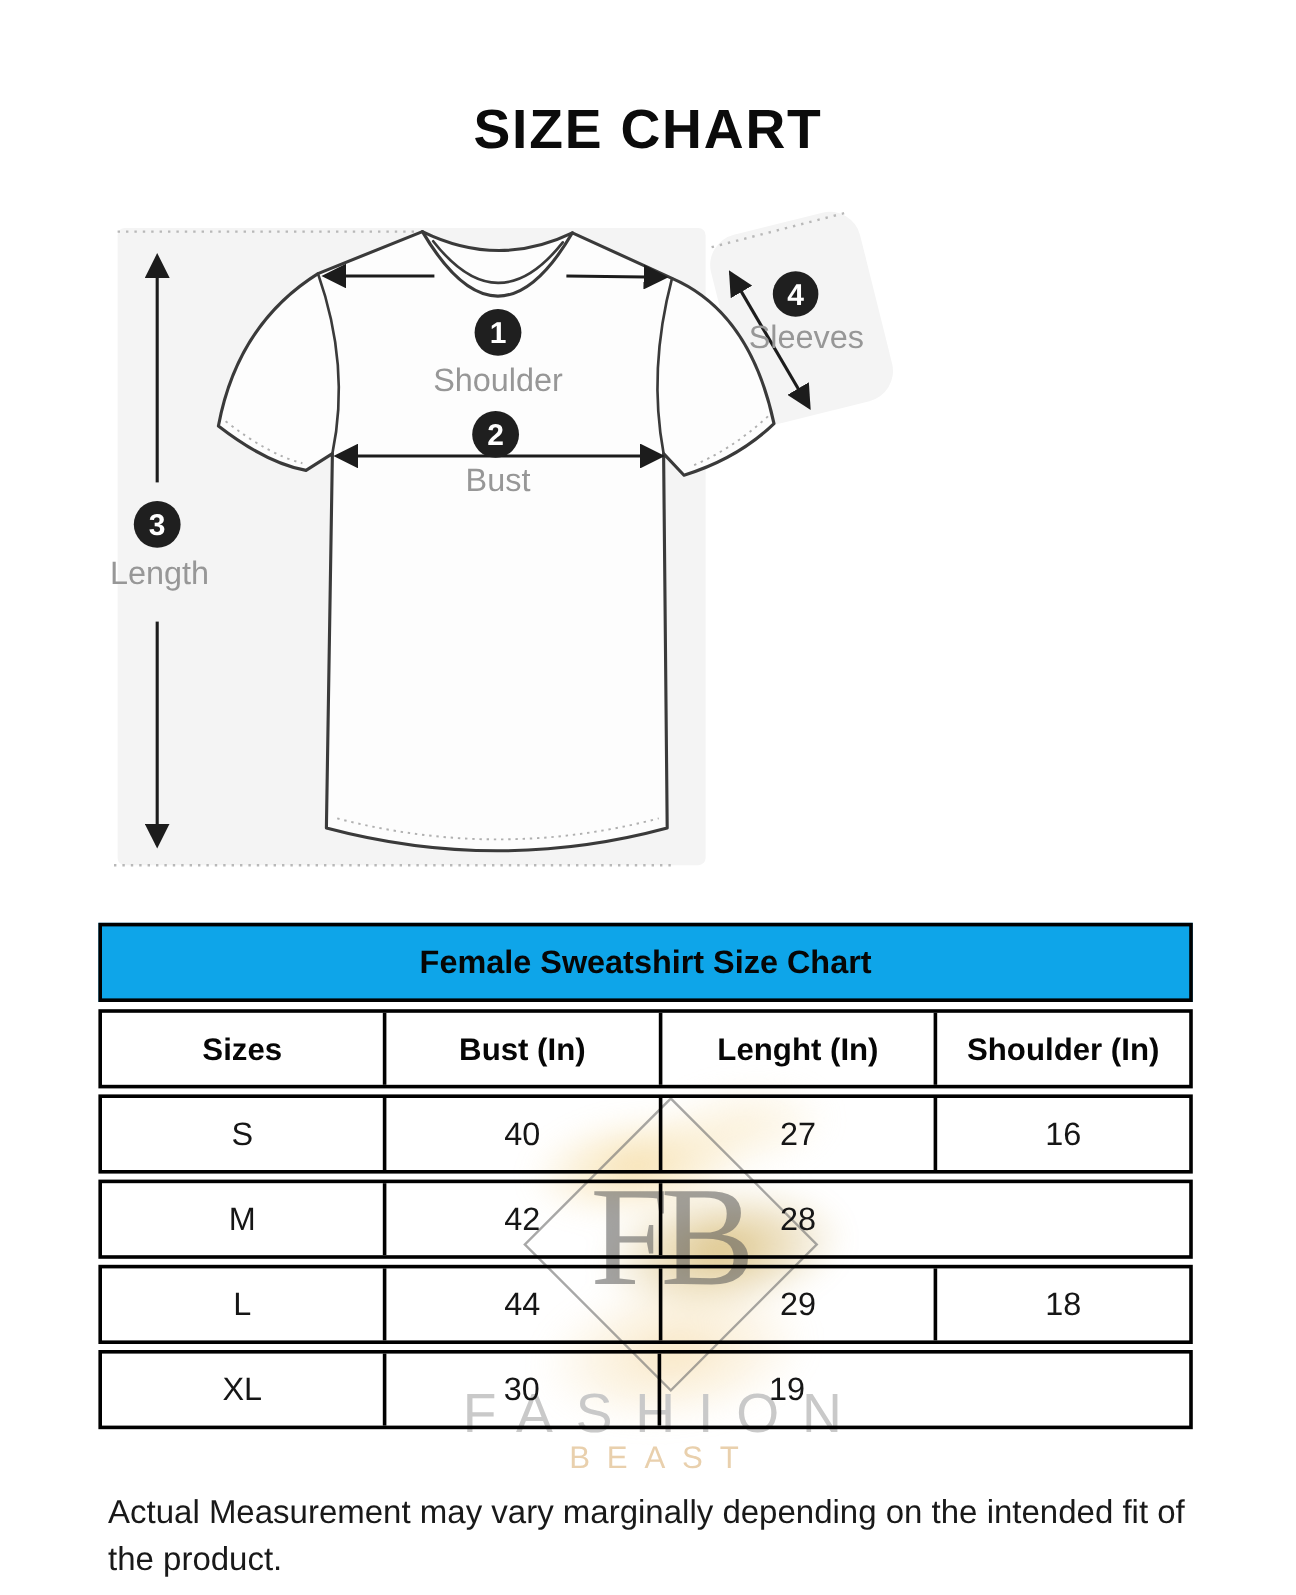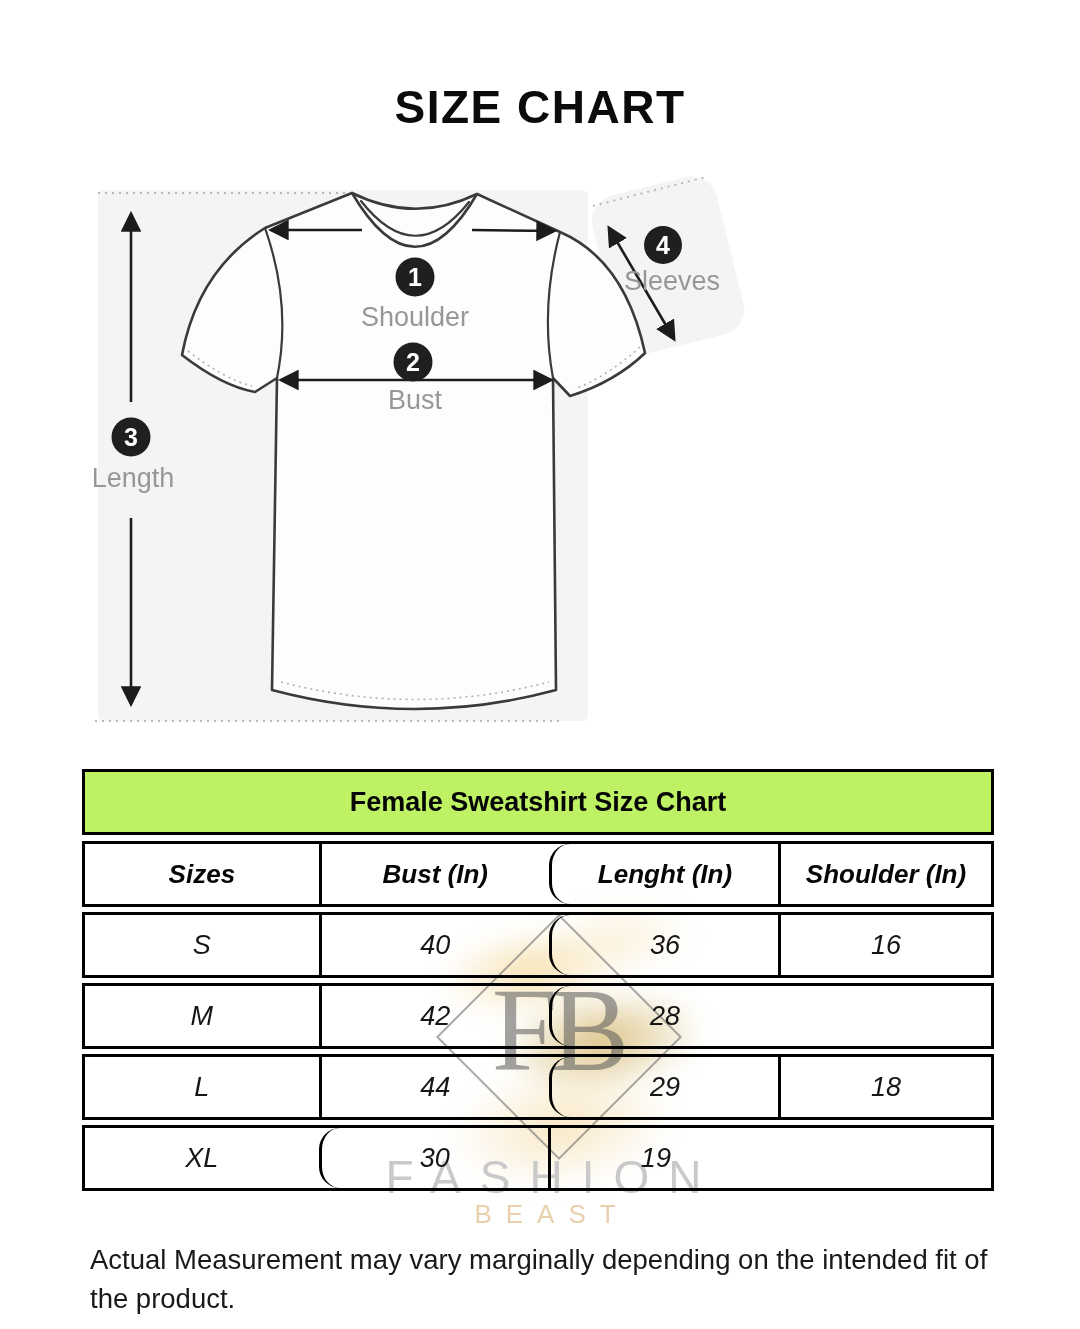--- a/index.html
+++ b/index.html
@@ -40,35 +40,35 @@
     position:absolute;left:13px;top:1150px;width:1080px;text-align:center;
     font-size:46px;letter-spacing:19px;color:#c9c9c9;
   }
   .wm-beast{
     position:absolute;left:12px;top:1199px;width:1080px;text-align:center;
     font-size:26px;letter-spacing:14px;color:#e9d0ad;
   }
   
   .size-table{position:absolute;left:82px;top:769px;width:912px;z-index:2;}
   .tbl-band{
-    box-sizing:border-box;height:66px;border:3px solid #000;background:#bef264;
+    box-sizing:border-box;height:66px;border:3px solid #000;background:#0ea5e9;
     display:flex;align-items:center;justify-content:center;
     font-size:27px;font-weight:bold;color:#060606;margin-bottom:6px;
   }
   .tbl-row{
     box-sizing:border-box;height:66px;border:3px solid #000;display:flex;
-    margin-bottom:5px;background:transparent;font-style:italic;
+    margin-bottom:5px;background:transparent;
   }
   .tbl-cell{
     box-sizing:border-box;display:flex;align-items:center;justify-content:center;
     font-size:27px;color:#161616;
   }
   .tbl-cell.c0{width:25.8%;}
   .tbl-cell.c1{width:25.4%;border-left:3px solid #000;}
-  .tbl-cell.c2{width:25.3%;border-left:3px solid #000;border-radius:21px;}
+  .tbl-cell.c2{width:25.3%;border-left:3px solid #000;}
   .tbl-cell.c3{width:23.5%;border-left:3px solid #000;}
   .tbl-row.head .tbl-cell{font-weight:bold;font-size:26px;color:#060606;}
   
   .footer-note{
     position:absolute;top:1240px;left:90px;width:900px;z-index:2;
     text-align:left;font-size:27.5px;line-height:1.42;color:#191919;
   }
 </style>
 </head>
 <body>
@@ -154,21 +154,21 @@
   <div class="tbl-row head">
     <div class="tbl-cell c0">Sizes</div>
     <div class="tbl-cell c1">Bust (In)</div>
     <div class="tbl-cell c2">Lenght (In)</div>
     <div class="tbl-cell c3">Shoulder (In)</div>
   </div>
 
   <div class="tbl-row">
     <div class="tbl-cell c0">S</div>
     <div class="tbl-cell c1">40</div>
-    <div class="tbl-cell c2">36</div>
+    <div class="tbl-cell c2">27</div>
     <div class="tbl-cell c3">16</div>
   </div>
 
   <div class="tbl-row">
     <div class="tbl-cell c0">M</div>
     <div class="tbl-cell c1">42</div>
     <div class="tbl-cell c2">28</div>
   </div>
 
   <div class="tbl-row">

